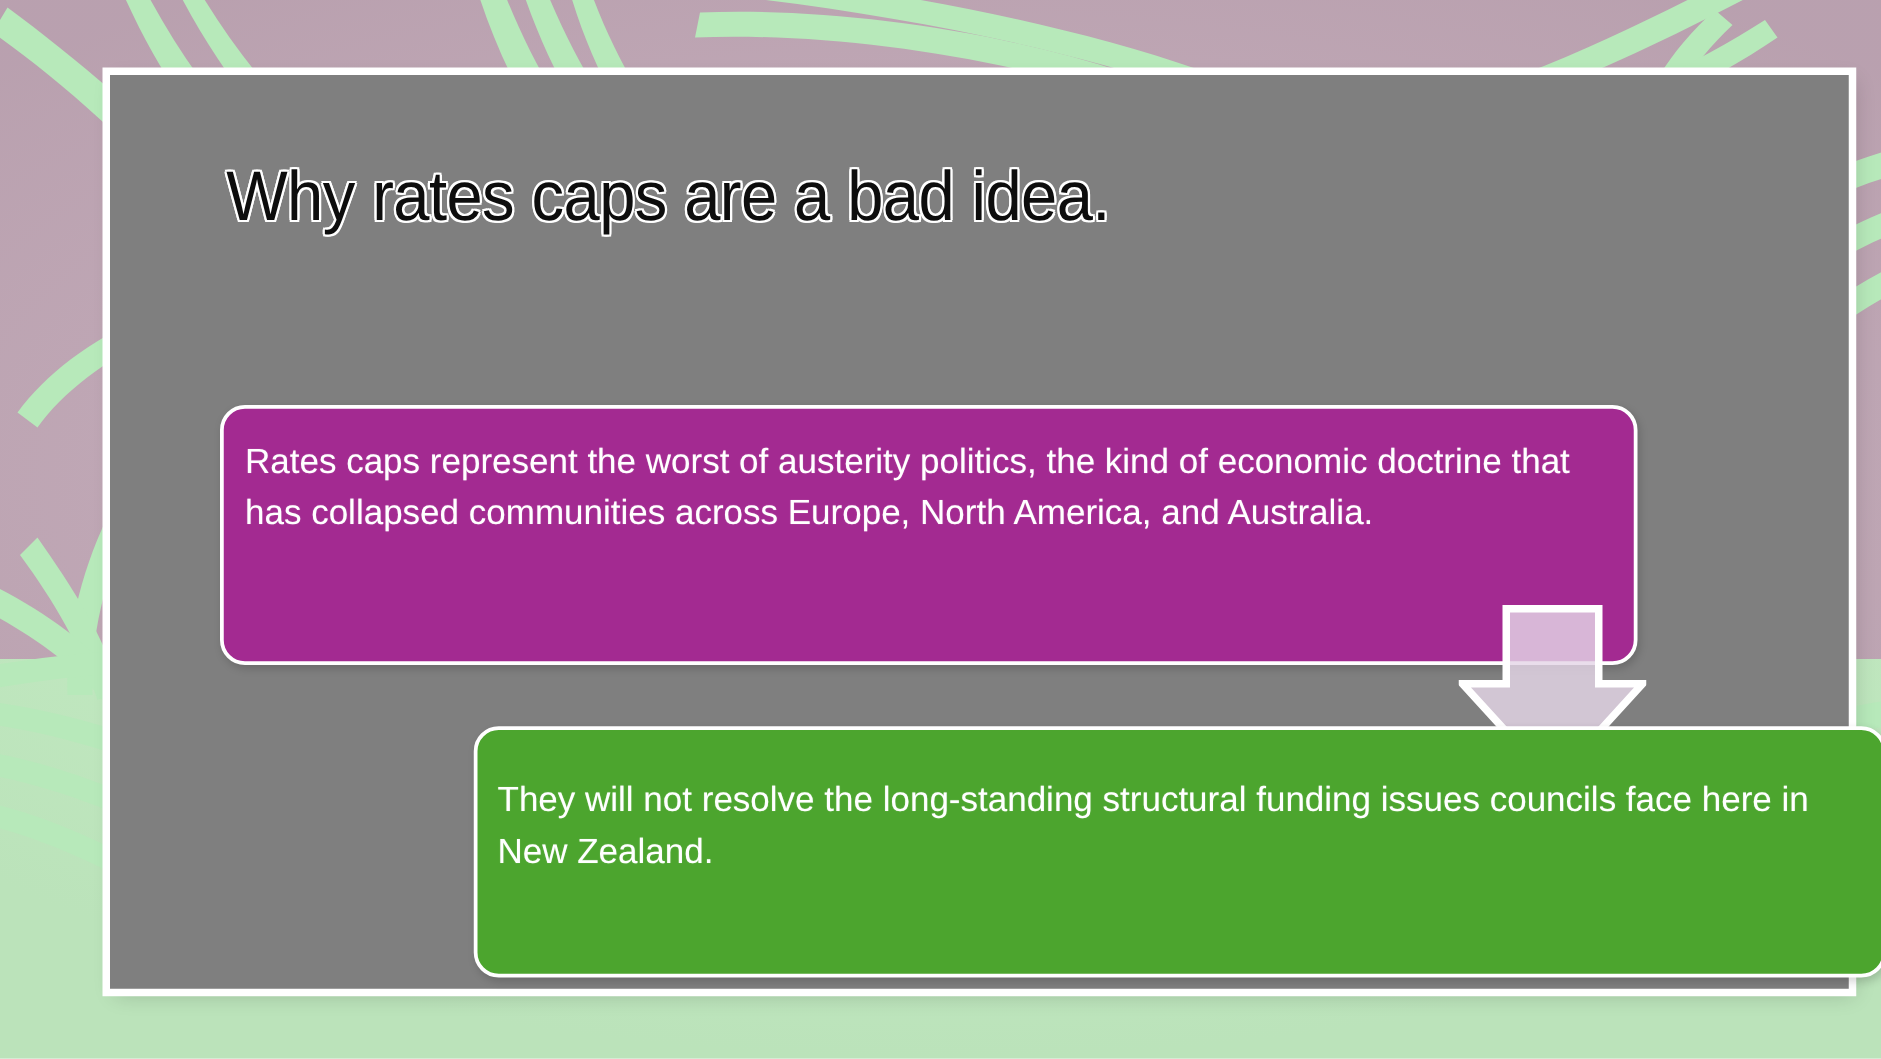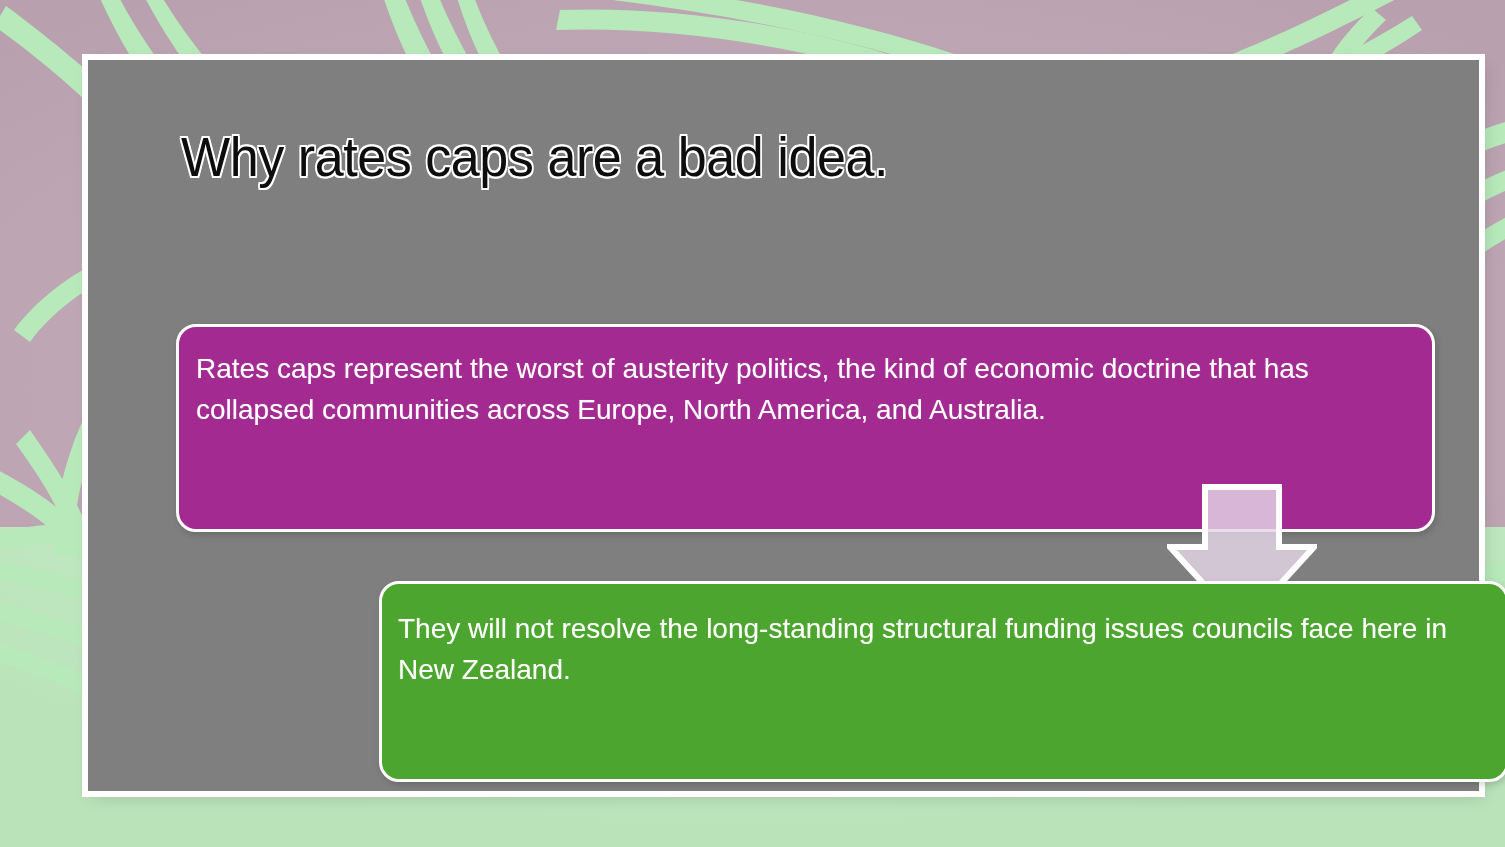--- a/index.html
+++ b/index.html
@@ -89,32 +89,32 @@
     left: 17px;
     top: 22px;
     right: 14px;
     white-space: pre-line;
     text-shadow: 0 0 1px rgba(255,255,255,0.35);
   }
 
   .callout-purple {
     left: 88px;
     top: 264px;
-    width: 1259px;
+    width: 1134px;
     height: 208px;
     background: #a32a91;
   }
   .callout-green {
     left: 291px;
     top: 521px;
     width: 1130px;
     height: 201px;
     background: #4ca52e;
   }
-  .callout-green .ctext { left: 16px; top: 25px; }
+  .callout-green .ctext { left: 16px; top: 36px; }
 
   
   .down-arrow {
     position: absolute;
     left: 1079px;
     top: 424px;
     width: 150px;
     height: 146px;
   }
   .down-arrow svg { display: block; width: 100%; height: 100%; }

